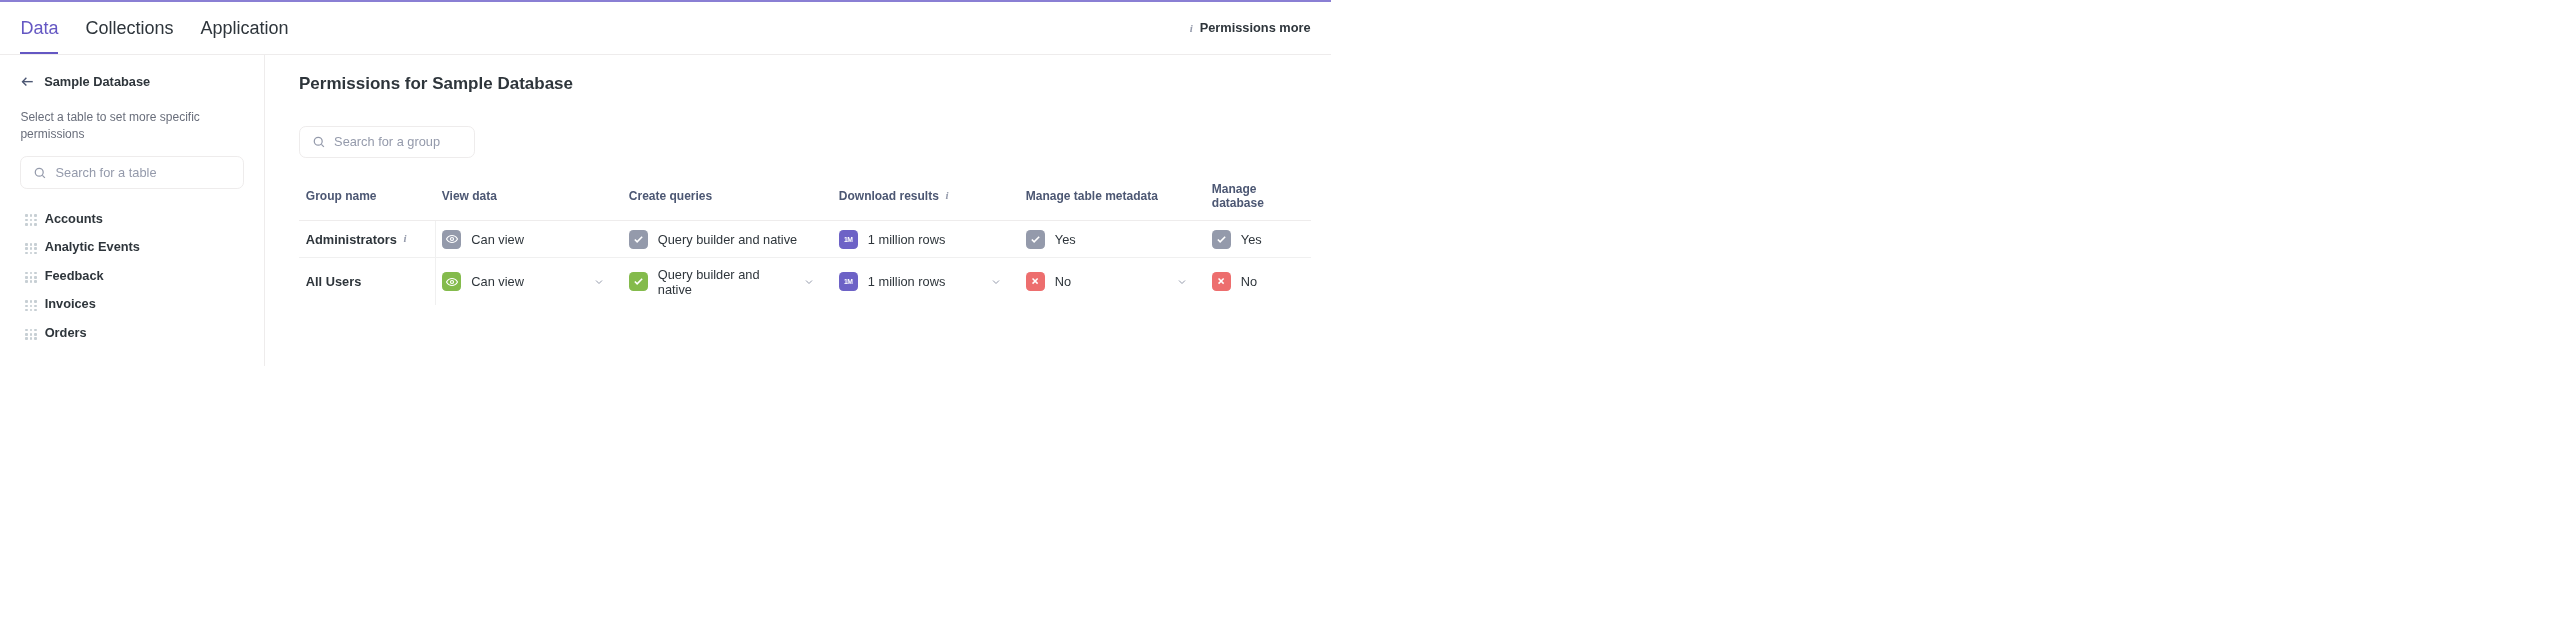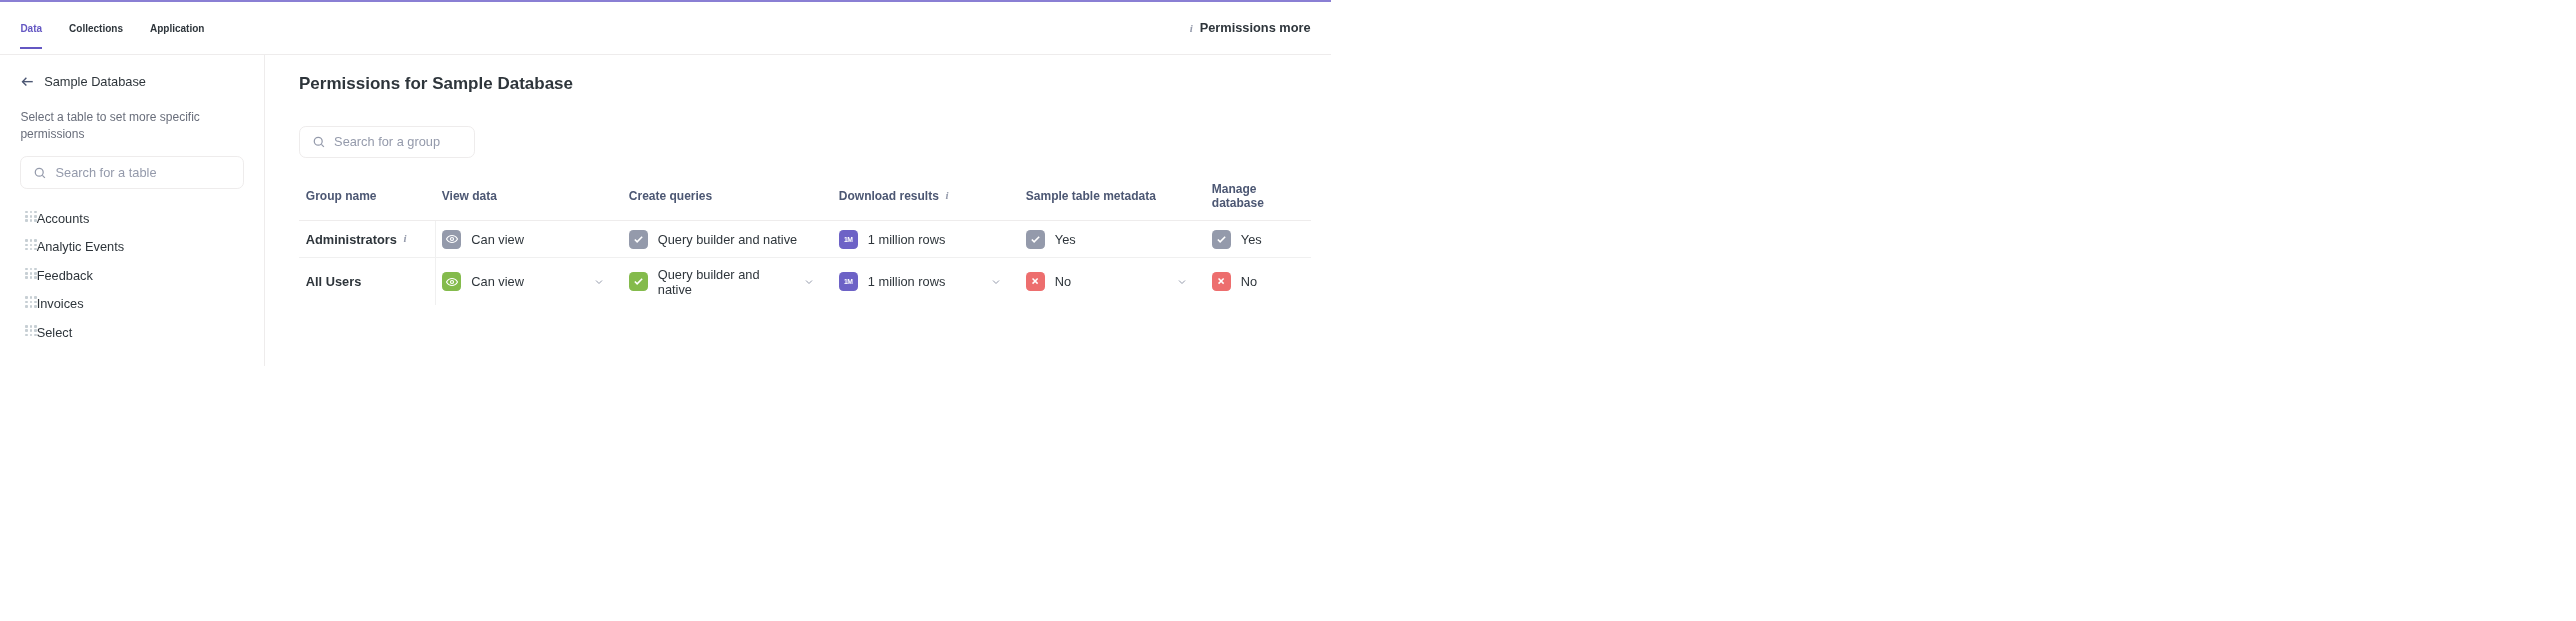--- a/index.html
+++ b/index.html
@@ -14,22 +14,22 @@
     .header {
       display: flex;
       justify-content: space-between;
       align-items: center;
       padding: 0 20.4px;
       border-bottom: 0.9px solid #eeecec;
       height: 53px;
     }
     .tabs { display: flex; gap: 27px; }
     .tab {
-      font-size: 10px;
-      font-weight: 700;
+      font-size: 18px;
+      font-weight: 400;
       color: #2e353b;
       padding: 17px 0 13.6px;
       cursor: pointer;
     }
     .tab.active {
       color: #6457c3;
       border-bottom: 2.6px solid #6457c3;
     }
     .help-link {
       display: flex;
@@ -47,21 +47,21 @@
       padding: 19px 20.4px;
       min-height: 273px;
     }
     .sidebar-header {
       display: flex;
       align-items: center;
       gap: 8.5px;
       margin-bottom: 6.8px;
     }
     .back-arrow { cursor: pointer; color: #4c5773; display: flex; }
-    .sidebar-title { font-weight: 400; font-size: 12.8px; color: #2e353b; }
+    .sidebar-title { font-weight: 700; font-size: 12.8px; color: #2e353b; }
     .sidebar-subtitle { font-size: 12px; color: #696e7b; line-height: 1.4; margin-bottom: 13.6px; margin-top: 20px; }
     .search-box {
       display: flex;
       align-items: center;
       gap: 8.5px;
       border: 0.9px solid #eeecec;
       border-radius: 6.8px;
       padding: 7.7px 12px;
       margin-bottom: 15.3px;
     }
@@ -70,26 +70,27 @@
       border: none;
       outline: none;
       font-size: 12.8px;
       color: #2e353b;
       width: 100%;
     }
     .search-box input::placeholder { color: #949aab; }
     .table-list { display: flex; flex-direction: column; }
     .table-item {
       display: flex;
-      align-items: flex-start;
-      gap: 0;
+      align-items: flex-end;
+      gap: 8px;
       padding: 6.8px 5.1px;
       cursor: pointer;
       color: #2e353b;
       font-size: 12.8px;
+      font-weight: bold;
     }
     .grip {
       display: grid;
       grid-template-columns: repeat(3, 2.6px);
       grid-template-rows: repeat(3, 2.6px);
       gap: 1.7px;
     }
     .grip span { width: 2.6px; height: 2.6px; background: #c7cfd4; border-radius: 0.9px; }
     .main { flex: 1; padding: 19px 20.4px 20.4px 34px; }
     .page-title { font-size: 17px; font-weight: 700; color: #2e353b; margin-bottom: 32px; }
@@ -229,21 +230,21 @@
             <span></span>
             <span></span>
             <span></span>
             <span></span>
             <span></span>
             <span></span>
             <span></span>
             <span></span>
             <span></span>
           </span>
-        <span>Select</span>
+        <span>Orders</span>
       </div>
     </div>
   </aside>
 
   <main class="main">
     <h1 class="page-title">Permissions for Sample Database</h1>
     <div class="search-box group-search">
       <svg width="13.6" height="13.6" viewBox="0 0 24 24" fill="none" stroke="#949aab" stroke-width="2.2">
           <circle cx="11" cy="11" r="7"></circle>
           <line x1="21" y1="21" x2="16.5" y2="16.5"></line>
@@ -256,21 +257,21 @@
         <tr>
           <th class="col-group">Group name</th>
           <th class="col-view">View data</th>
           <th class="col-create">Create queries</th>
           <th class="col-download">
             <span class="th-with-info">
               <span>Download results</span>
               <span class="info-icon">i</span>
             </span>
           </th>
-          <th class="col-meta">Sample table metadata</th>
+          <th class="col-meta">Manage table metadata</th>
           <th class="col-db">Manage database</th>
         </tr>
       </thead>
       <tbody>
 
         <tr>
           <td class="group-cell">
             <span class="th-with-info">
               <span>Administrators</span>
               <span class="info-icon">i</span>

